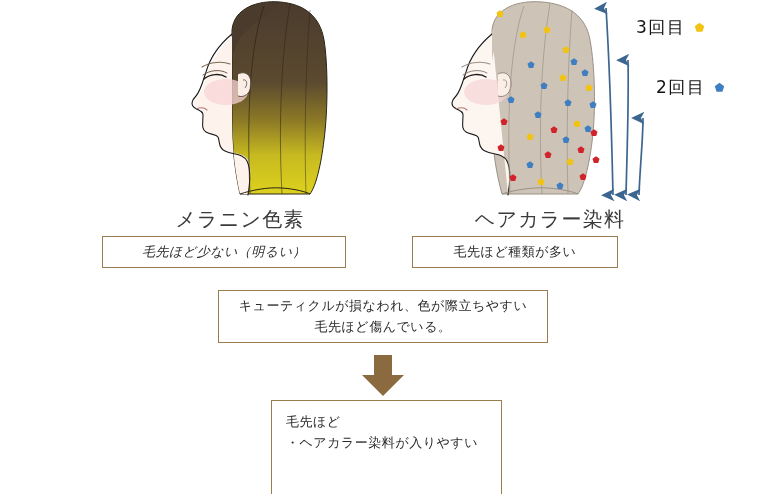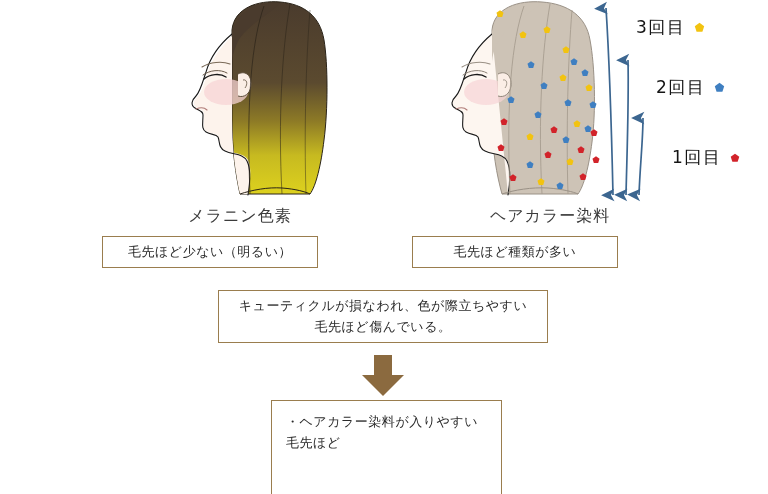--- a/index.html
+++ b/index.html
@@ -9,21 +9,21 @@
     font-family:"Liberation Sans","DejaVu Sans",sans-serif;
     color:#231f20;
     position:relative;
     overflow:hidden;
   }
   .stage{position:absolute;left:0;top:0;width:768px;height:494px;padding-left:20px;}
   .abs{position:absolute;}
 
   
   .caption{
-    font-size:16px;
+    font-size:20px;
     color:#3b3b3b;
     letter-spacing:.06em;
     white-space:nowrap;
     text-align:center;
   }
 
   
   .box{
     box-sizing:border-box;
     border:1.5px solid #9a7d4e;
@@ -277,32 +277,26 @@
     </svg>
   </div>
 
   <div class="abs legend-row" style="left:656px;top:76px;align-items:center;">
     <span class="legend-label">2回目</span>
     <svg class="pent" width="11" height="11" viewBox="0 0 14 14">
       <path d="M7,1 L13,5.4 L10.7,12.4 L3.3,12.4 L1,5.4 Z" fill="#3f7fc1"></path>
     </svg>
   </div>
 
-  <div class="abs legend-row" style="left:672px;top:146px;">
-    <span class="legend-label">1回目</span>
-    <svg class="pent" width="10" height="10" viewBox="0 0 14 14">
-      <path d="M7,1 L13,5.4 L10.7,12.4 L3.3,12.4 L1,5.4 Z" fill="#d2232a"></path>
-    </svg>
-  </div>
 
   <div class="abs caption" style="left:140px;top:206px;width:200px;">メラニン色素</div>
 
   <div class="abs caption" style="left:450px;top:206px;width:200px;">ヘアカラー染料</div>
 
-  <div class="abs box center-text" style="left:102px;top:236px;width:216px;height:32px;">
+  <div class="abs box center-text" style="left:102px;top:236px;width:244px;height:32px;font-style:italic;">
     <span>毛先ほど少ない（明るい）</span>
   </div>
 
   <div class="abs box center-text" style="left:412px;top:236px;width:206px;height:32px;">
     <span>毛先ほど種類が多い</span>
   </div>
 
   <div class="abs" style="left:196px;top:268px;width:380px;height:30px;">
     <svg width="380" height="30" viewBox="0 0 380 30">
       <path d="M32,0 L32,14 L196,14 L196,22" fill="none" stroke="#ffffff" stroke-width="0"></path>
@@ -318,18 +312,18 @@
   </div>
 
   <div class="abs down-arrow" style="left:355px;top:355px;width:56px;height:42px;">
     <svg width="56" height="42" viewBox="0 0 56 42">
       <path d="M19,0 L37,0 L37,20 L49,20 L28,41 L7,20 L19,20 Z" fill="#8b6a3f"></path>
     </svg>
   </div>
 
   <div class="abs box left-text" style="left:271px;top:400px;width:231px;height:96px;">
     <div>
+      <div>毛先ほど</div>
       <div>・ヘアカラー染料が入りやすい</div>
-      <div>毛先ほど</div>
     </div>
   </div>
 
 </div>
 
 </body></html>

